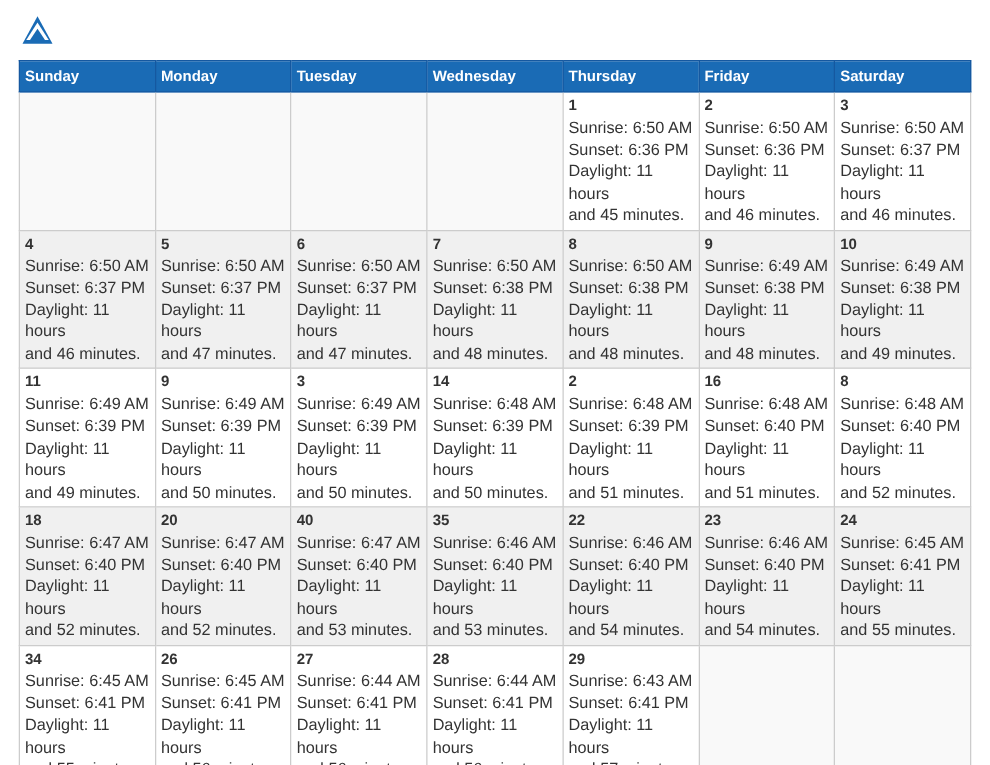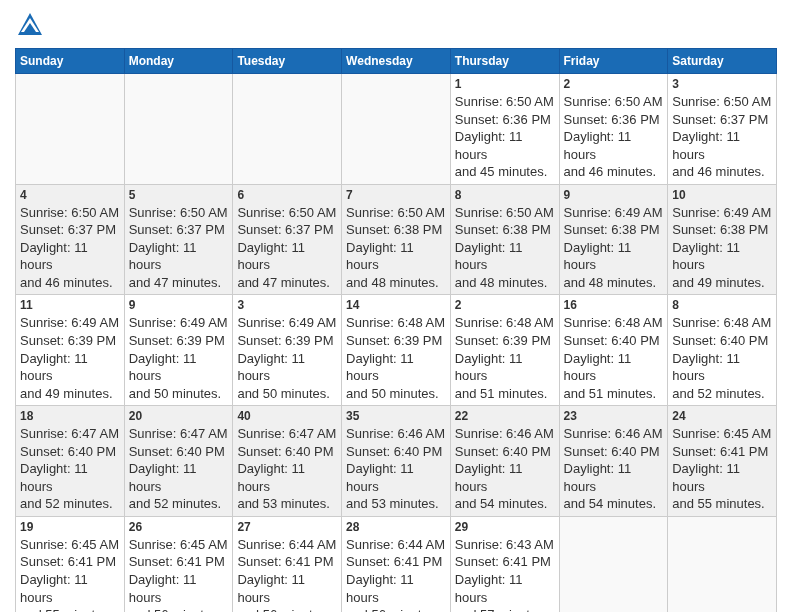--- a/index.html
+++ b/index.html
@@ -312,21 +312,21 @@
           <td>
             <span class="day-number">24</span>
             <div class="day-info" style="white-space: pre-line;">Sunrise: 6:45 AM
 Sunset: 6:41 PM
 Daylight: 11 hours
 and 55 minutes.</div>
           </td>
         </tr>
         <tr>
           <td>
-            <span class="day-number">19</span>
+            <span class="day-number">34</span>
             <div class="day-info" style="white-space: pre-line;">Sunrise: 6:45 AM
 Sunset: 6:41 PM
 Daylight: 11 hours
 and 55 minutes.</div>
           </td>
           <td>
             <span class="day-number">26</span>
             <div class="day-info" style="white-space: pre-line;">Sunrise: 6:45 AM
 Sunset: 6:41 PM
 Daylight: 11 hours

